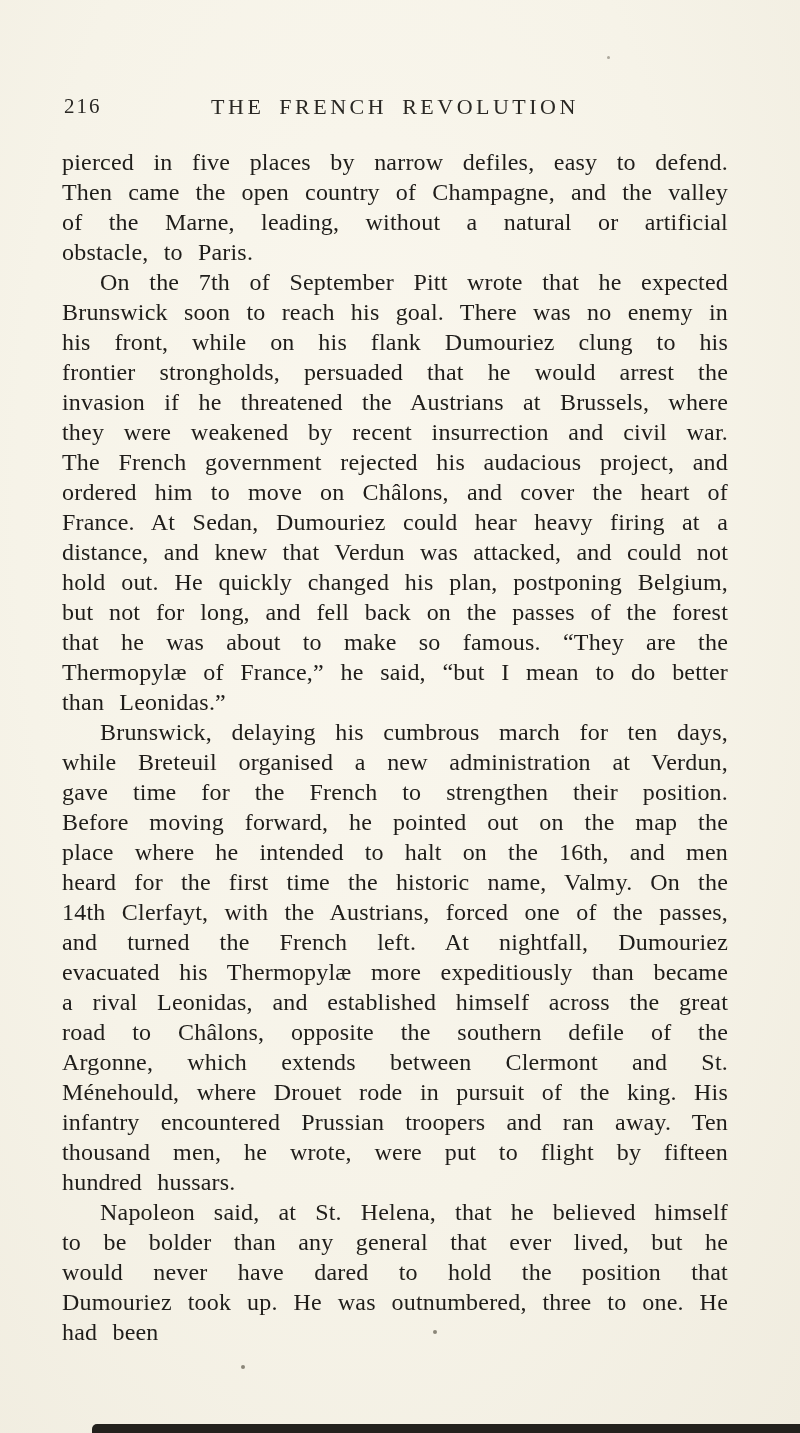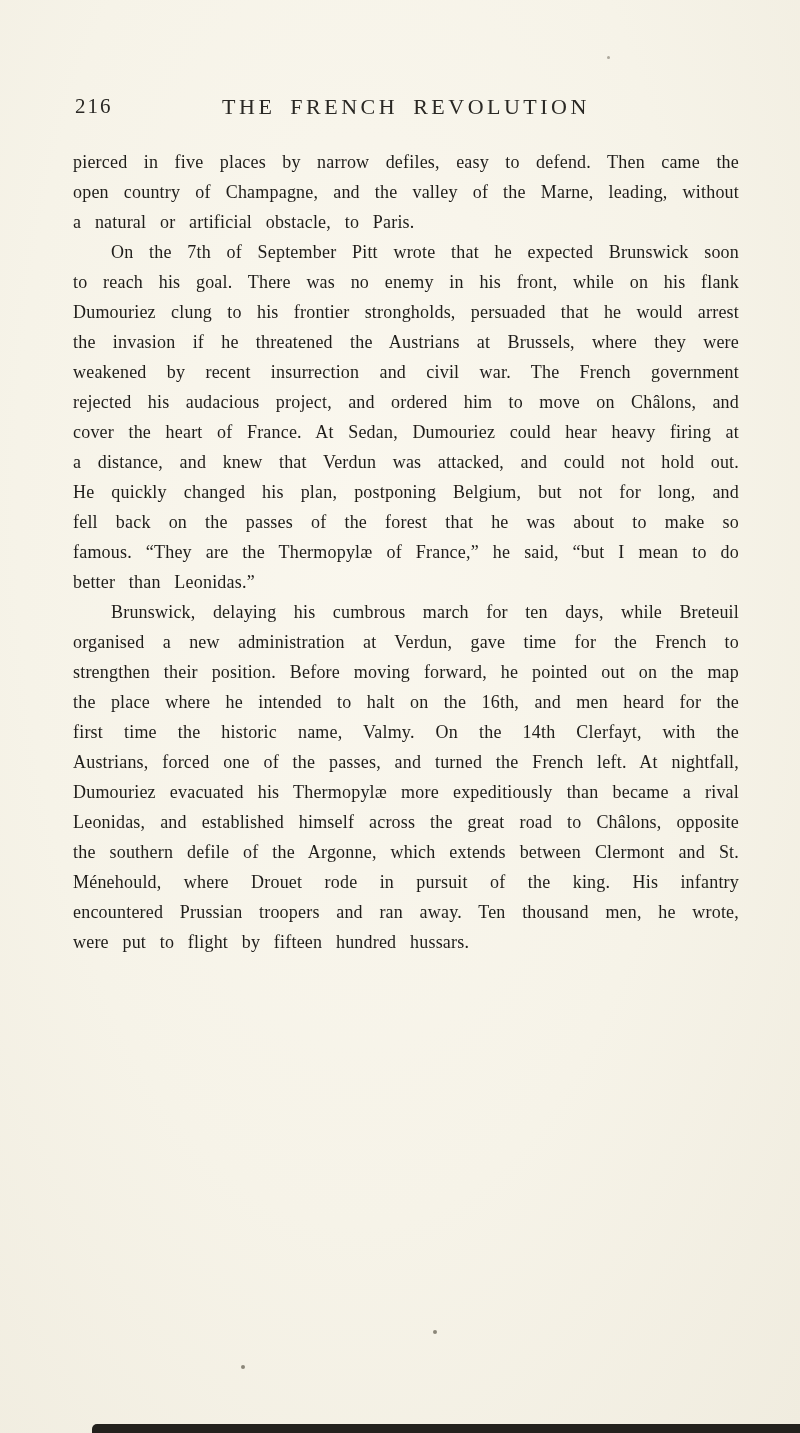--- a/index.html
+++ b/index.html
@@ -14,21 +14,21 @@
     height: 1433px;
     margin: 0 auto;
     overflow: hidden;
     background: radial-gradient(ellipse at 45% 35%, #faf7ee 0%, #f6f3e8 55%, #f0ecdf 100%);
     font-family: "Liberation Serif", "DejaVu Serif", serif;
     color: #1f1d1a;
   }
 
   .content {
     position: absolute;
-    left: 73px;
+    left: 62px;
     top: 94px;
     width: 666px;
   }
 
   .header-row {
     position: relative;
     height: 28px;
   }
 
   .page-number {
@@ -45,21 +45,21 @@
     font-size: 22px;
     letter-spacing: 3.5px;
     word-spacing: 6px;
     color: #2a2824;
     font-family: Liberation Serif, serif;
   }
 
   .body-text {
     margin-top: 25px;
     text-align: justify;
-    font-size: 18px;
+    font-size: 24px;
     line-height: 30px;
     word-spacing: 9px;
     letter-spacing: 0.2px;
   }
 
   .body-text p {
     margin: 0;
     padding: 0;
   }
 
@@ -98,20 +98,21 @@
 
     <div class="header-row">
       <span class="page-number">216</span>
       <div class="running-header">THE FRENCH REVOLUTION</div>
     </div>
 
     <div class="body-text">
       <p>pierced in five places by narrow defiles, easy to defend. Then came the open country of Champagne, and the valley of the Marne, leading, without a natural or artificial obstacle, to Paris.</p>
       <p class="indent">On the 7th of September Pitt wrote that he expected Brunswick soon to reach his goal. There was no enemy in his front, while on his flank Dumouriez clung to his frontier strongholds, persuaded that he would arrest the invasion if he threatened the Austrians at Brussels, where they were weakened by recent insurrection and civil war. The French government rejected his audacious project, and ordered him to move on Châlons, and cover the heart of France. At Sedan, Dumouriez could hear heavy firing at a distance, and knew that Verdun was attacked, and could not hold out. He quickly changed his plan, postponing Belgium, but not for long, and fell back on the passes of the forest that he was about to make so famous. “They are the Thermopylæ of France,” he said, “but I mean to do better than Leonidas.”</p>
       <p class="indent">Brunswick, delaying his cumbrous march for ten days, while Breteuil organised a new administration at Verdun, gave time for the French to strengthen their position. Before moving forward, he pointed out on the map the place where he intended to halt on the 16th, and men heard for the first time the historic name, Valmy. On the 14th Clerfayt, with the Austrians, forced one of the passes, and turned the French left. At nightfall, Dumouriez evacuated his Thermopylæ more expeditiously than became a rival Leonidas, and established himself across the great road to Châlons, opposite the southern defile of the Argonne, which extends between Clermont and St. Ménehould, where Drouet rode in pursuit of the king. His infantry encountered Prussian troopers and ran away. Ten thousand men, he wrote, were put to flight by fifteen hundred hussars.</p>
+      <p class="indent">Napoleon said, at St. Helena, that he believed himself to be bolder than any general that ever lived, but he would never have dared to hold the position that Dumouriez took up. He was outnumbered, three to one. He had been</p>
     </div>
 
   </div>
 
   <span class="speck s1"></span>
   <span class="speck s2"></span>
   <span class="speck s3"></span>
 
   <div class="scan-edge-bottom"></div>
 

